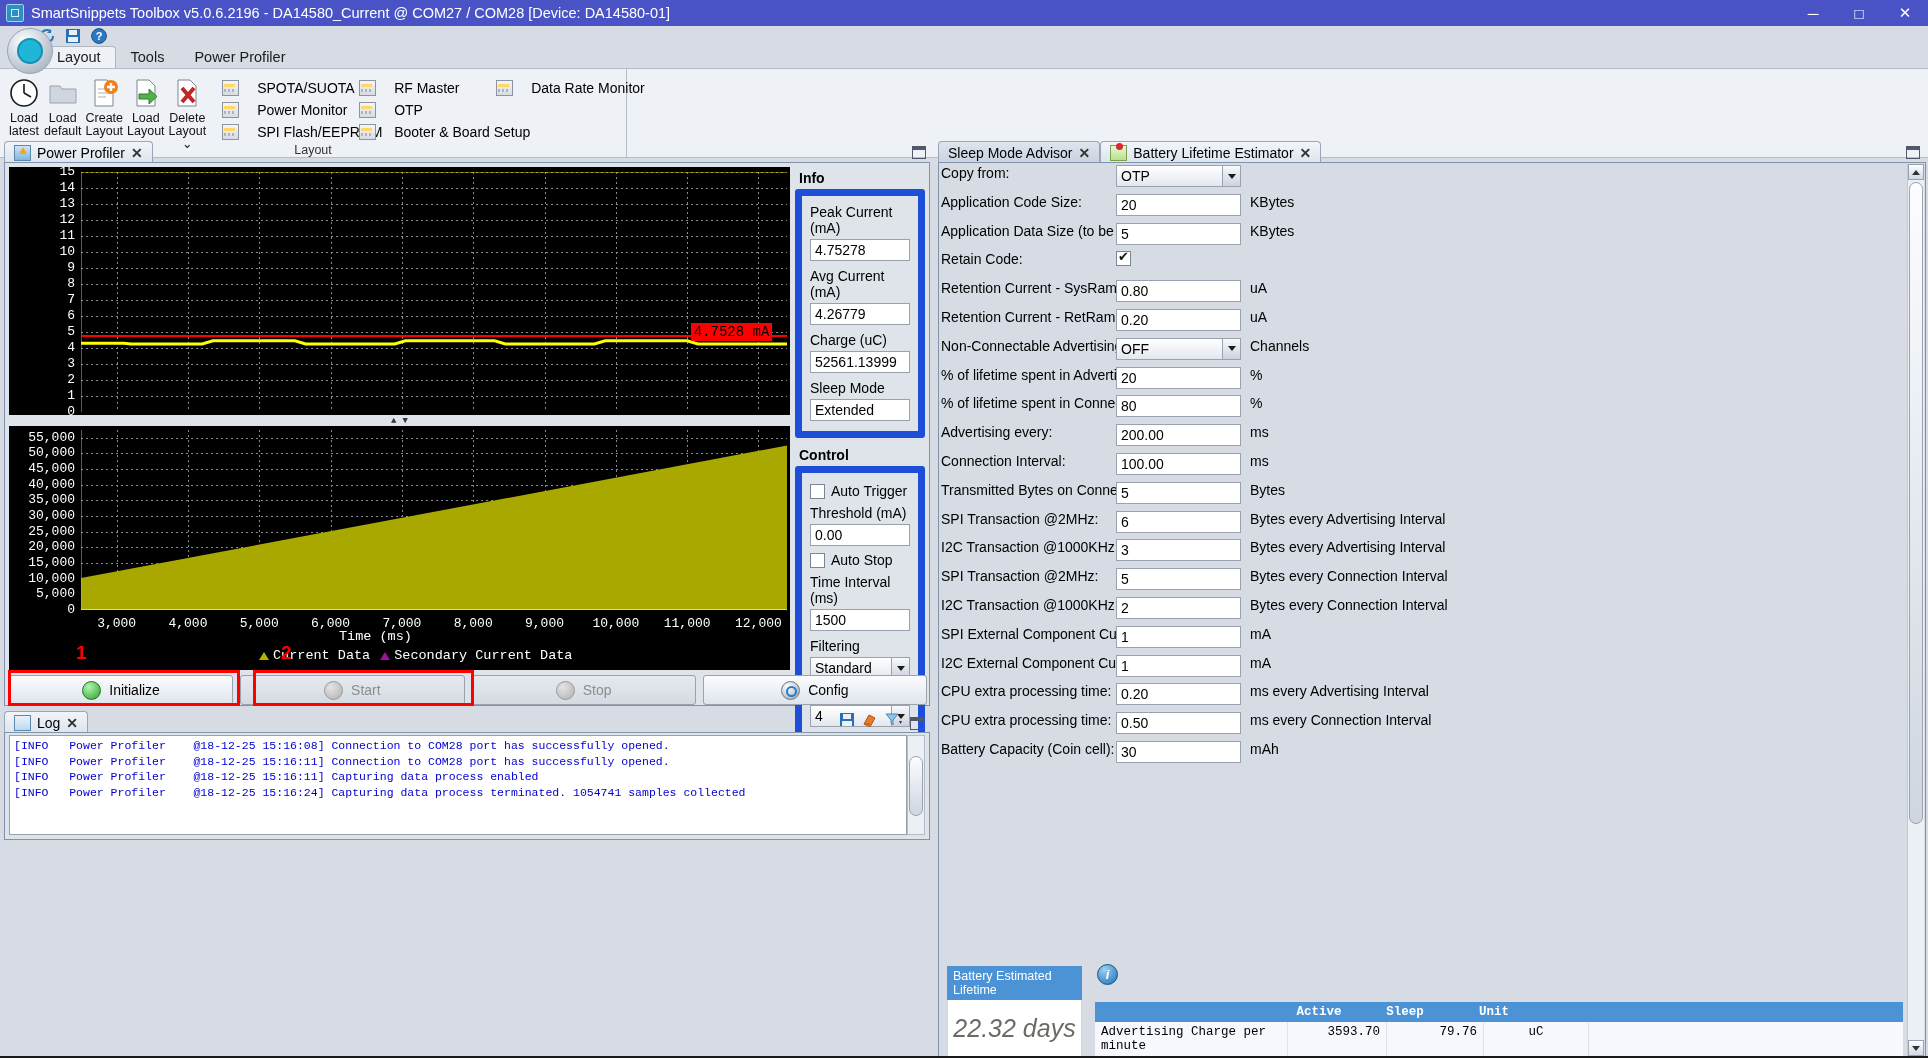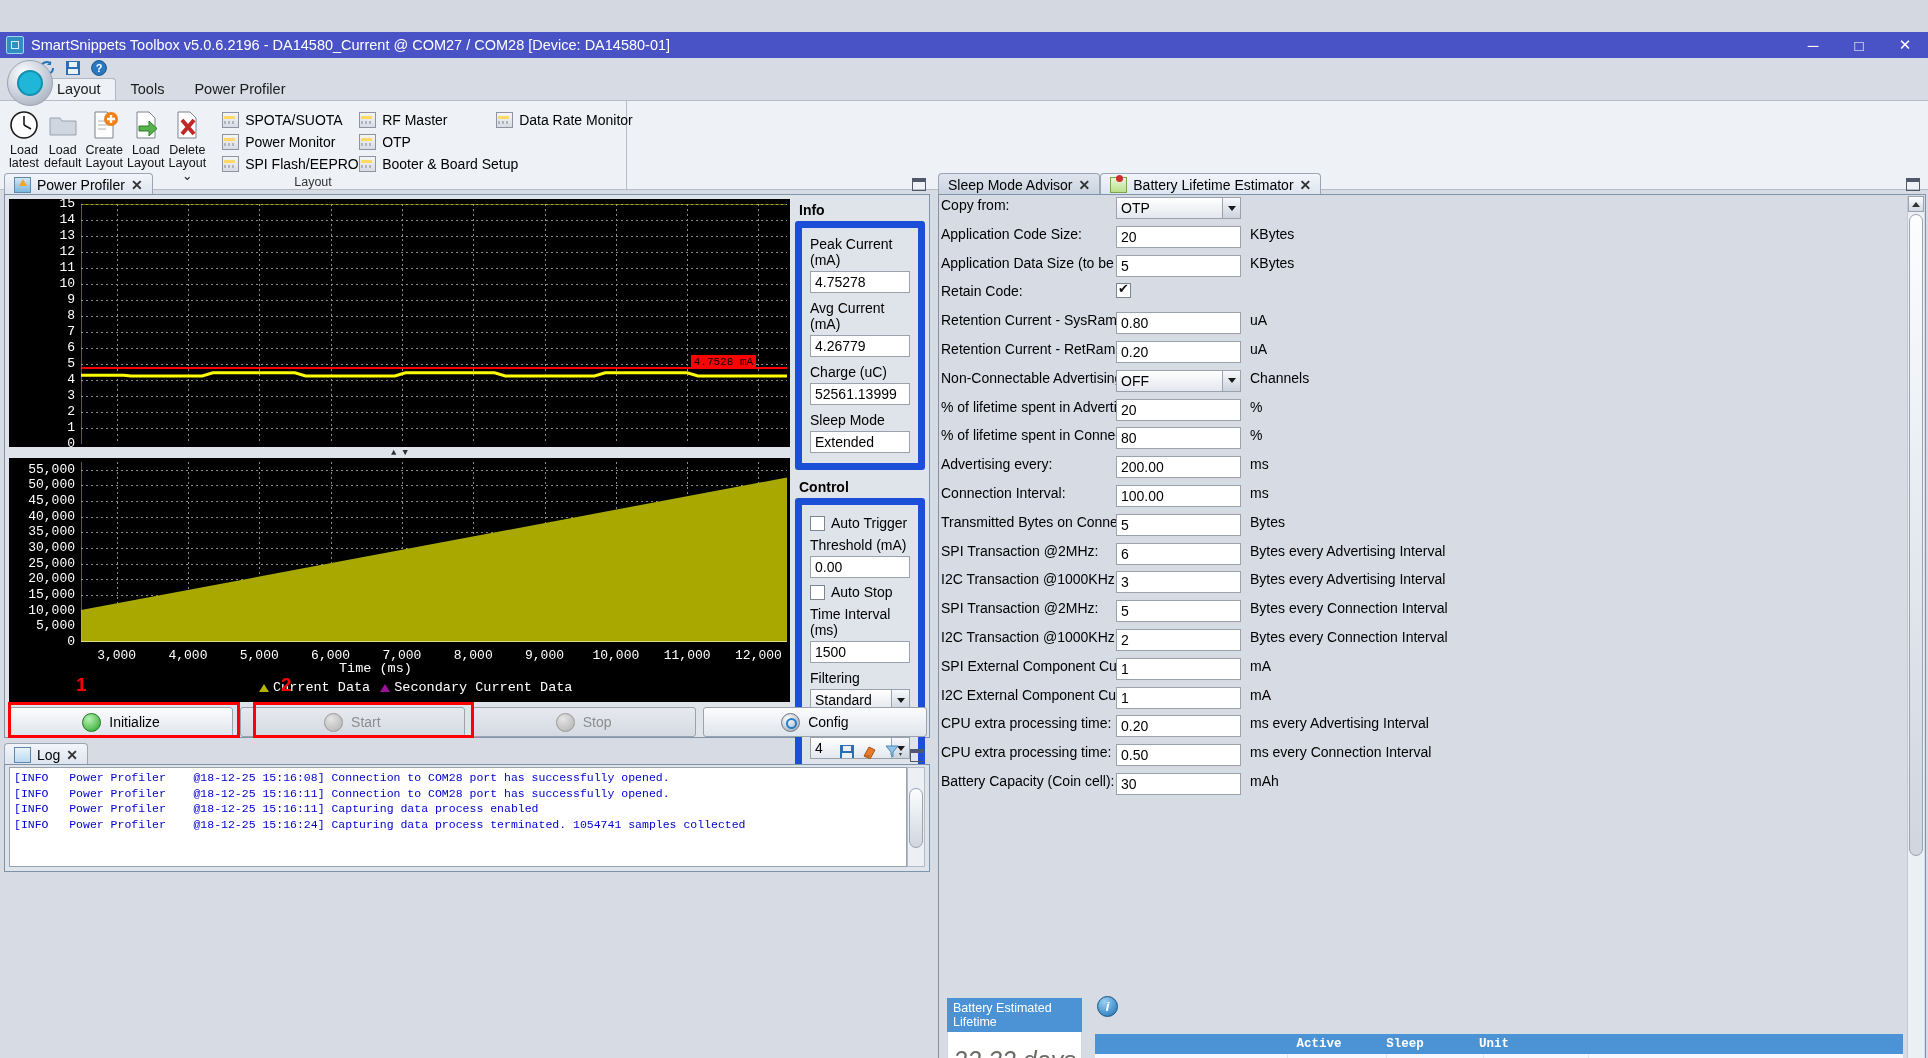--- a/index.html
+++ b/index.html
@@ -6,21 +6,21 @@
   body{
     width:1928px;height:1058px;overflow:hidden;
     font-family:"Liberation Sans",sans-serif;
     font-size:15px;color:#000;background:#d4d8e0;
     -webkit-font-smoothing:antialiased;
   }
   .app{position:relative;width:1928px;height:1058px;background:#d6dbe4;}
 
   
   .titlebar{height:26px;background:#4a53c6;display:flex;align-items:center;
-     color:#fff;font-size:14.5px;padding-left:6px;position:relative;margin-top:32px;}
+     color:#fff;font-size:14.5px;padding-left:6px;position:relative;}
   .tb-ico{width:16px;height:16px;border:1px solid #9fd6ef;background:#2f8fc0;
      border-radius:2px;margin-right:7px;display:inline-block;position:relative;}
   .tb-ico:after{content:"";position:absolute;left:4px;top:4px;width:6px;height:6px;
      border:1px solid #cfefff;}
   .tb-title{white-space:nowrap;}
   .tb-btns{position:absolute;right:0;top:0;height:26px;display:flex;}
   .tb-btn{width:46px;height:26px;display:flex;align-items:center;justify-content:center;
      color:#fff;font-size:15px;}
 
   
@@ -44,21 +44,21 @@
   .bigbtn .gly{width:32px;height:32px;position:relative;margin-bottom:3px;}
   .bigbtn .lbl{font-size:12.5px;line-height:13px;text-align:center;color:#111;}
   .smallitems{display:flex;flex-wrap:wrap;align-content:flex-start;
      height:78px;flex-direction:column;padding-top:4px;}
   .sitem{display:flex;align-items:center;height:22px;width:125px;margin:0 6px;}
   .sitem .sico{width:15px;height:14px;margin-right:6px;border:1px solid #8d93a0;
      background:linear-gradient(#f5f5f5,#d8dce3);position:relative;flex:none;}
   .sitem .sico:before{content:"";position:absolute;left:1px;top:3px;width:11px;height:3px;background:#ffd966;}
   .sitem .sico:after{content:"";position:absolute;left:1px;top:8px;width:11px;height:3px;
      background:repeating-linear-gradient(90deg,#aeb4bf 0 2px,transparent 2px 4px);}
-  .sitem .slbl{font-size:14px;white-space:nowrap;}
+  .sitem .slbl{font-size:14px;white-space:nowrap;margin-left:12px;}
   .vsep{width:1px;background:#c3c8d1;margin:6px 4px 8px 4px;}
   .layoutcap{position:absolute;left:0;bottom:0;width:626px;text-align:center;
      font-size:12.5px;color:#333;}
   .ribbonbox{position:absolute;left:0;top:0;width:626px;height:88px;
      border-right:1px solid #b6bcc8;}
 
   
   .main{position:absolute;left:0;top:141px;right:0;bottom:0;}
 
   
@@ -92,21 +92,21 @@
      justify-content:center;gap:6px;font-size:9px;color:#333;}
   #chart-charge{height:244px;}
   .axis-label{position:absolute;color:#fff;font-size:13.5px;}
   .tick{position:absolute;color:#fff;font-size:13px;text-align:right;}
   .gridline{position:absolute;background:repeating-linear-gradient(90deg,#8a8a8a 0 2px,transparent 2px 5px);height:1px;}
   .vgridline{position:absolute;background:repeating-linear-gradient(180deg,#8a8a8a 0 2px,transparent 2px 5px);width:1px;}
   .legend{position:absolute;color:#fff;font-size:13.5px;display:flex;gap:10px;align-items:center;}
   .legend .sw{display:inline-block;width:0;height:0;border-left:5px solid transparent;
      border-right:5px solid transparent;border-bottom:8px solid #b3b300;margin-right:4px;vertical-align:-1px;}
   .legend .sw.sec{border-bottom-color:#a0129a;}
-  .redtag{position:absolute;background:#ff0000;color:#000;font-size:11px;
+  .redtag{position:absolute;background:#ff0000;color:#000;font-size:14px;
      padding:1px 3px;white-space:nowrap;}
 
   
   .infocol{position:absolute;left:790px;top:4px;width:130px;}
   .grp-title{font-size:14px;font-weight:bold;margin:3px 0 3px 4px;}
   .grp{border:7px solid #1d4ed8;border-radius:3px;padding:8px 8px 10px 8px;background:#dfe3ea;}
   .fld-label{font-size:14px;margin-bottom:3px;}
   .txt{width:100%;box-sizing:border-box;height:22px;border:1px solid #9aa2ae;background:#fff;
      font-size:14px;padding:1px 4px;font-family:"Liberation Sans",sans-serif;}
   .cbrow{display:flex;align-items:center;gap:6px;margin:2px 0 6px 0;font-size:14px;}

